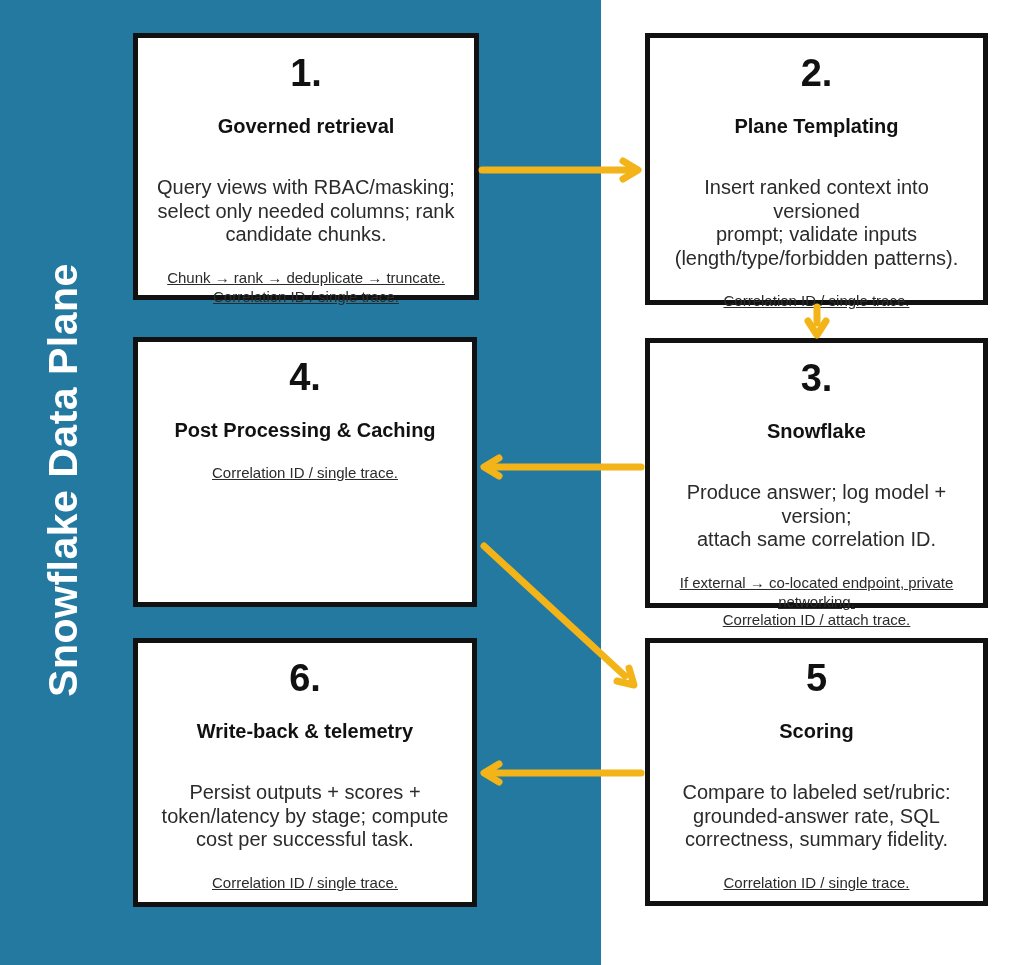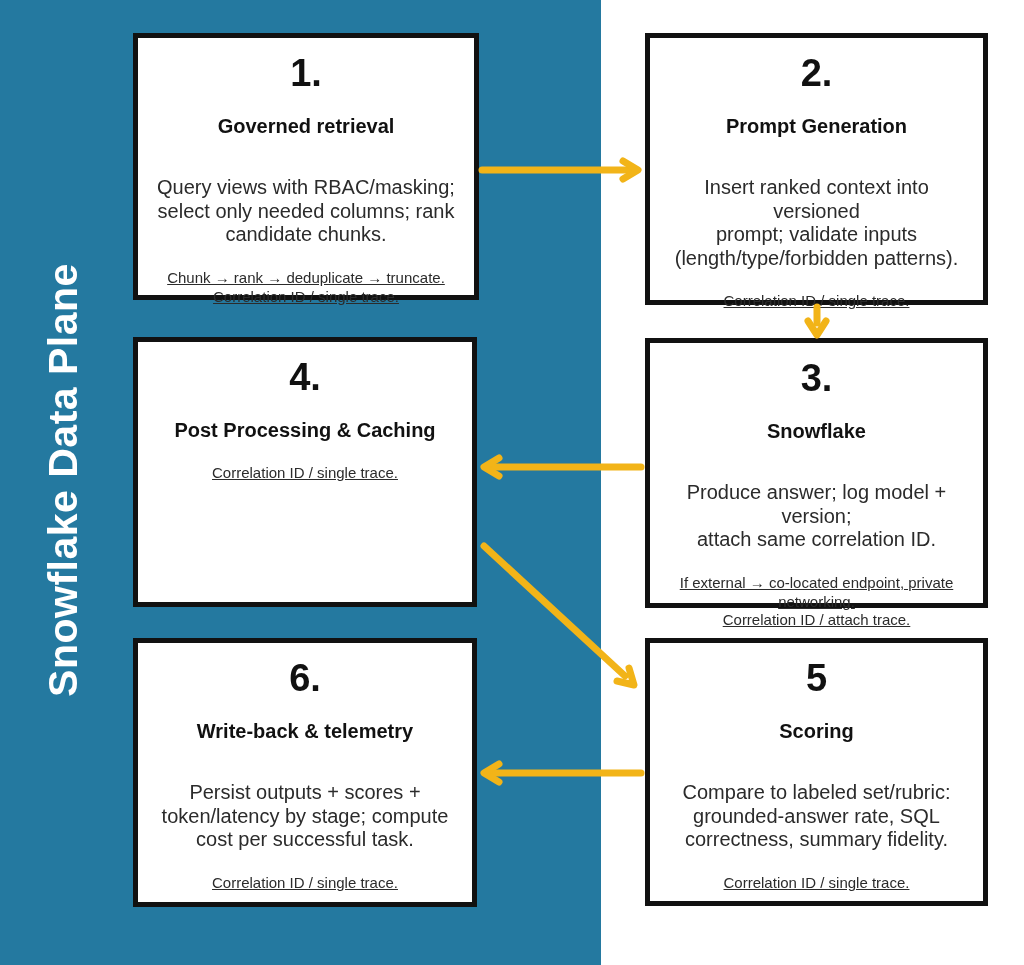--- a/index.html
+++ b/index.html
@@ -64,21 +64,21 @@
     <div class="ttl">Governed retrieval</div>
     <div class="body">Query views with RBAC/masking;
 select only needed columns; rank
 candidate chunks.</div>
     <div class="foot">Chunk → rank → deduplicate → truncate.
 Correlation ID / single trace.</div>
   </div>
 
   <div class="box b2">
     <div class="num">2.</div>
-    <div class="ttl">Prompt Generation</div>
+    <div class="ttl">Plane Templating</div>
     <div class="body">Insert ranked context into versioned
 prompt; validate inputs
 (length/type/forbidden patterns).</div>
     <div class="foot">Correlation ID / single trace.</div>
   </div>
 
   <div class="box b3">
     <div class="num">3.</div>
     <div class="ttl">Snowflake</div>
     <div class="body">Produce answer; log model + version;

